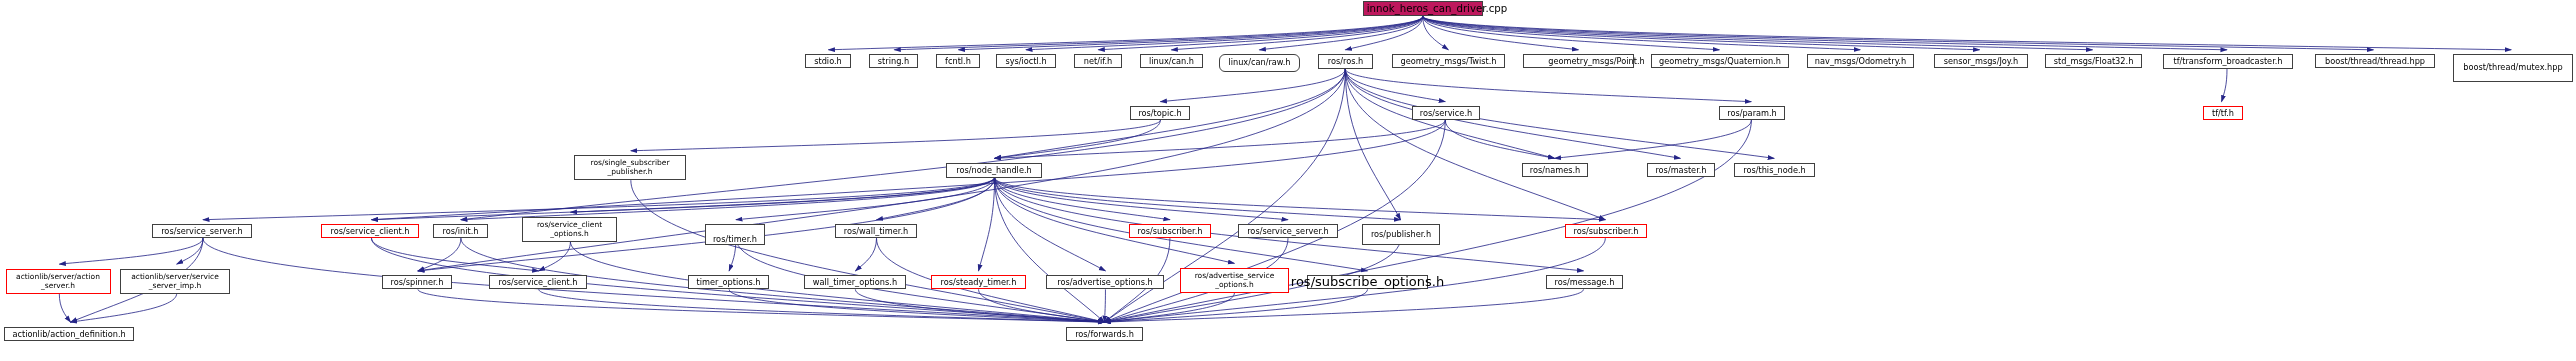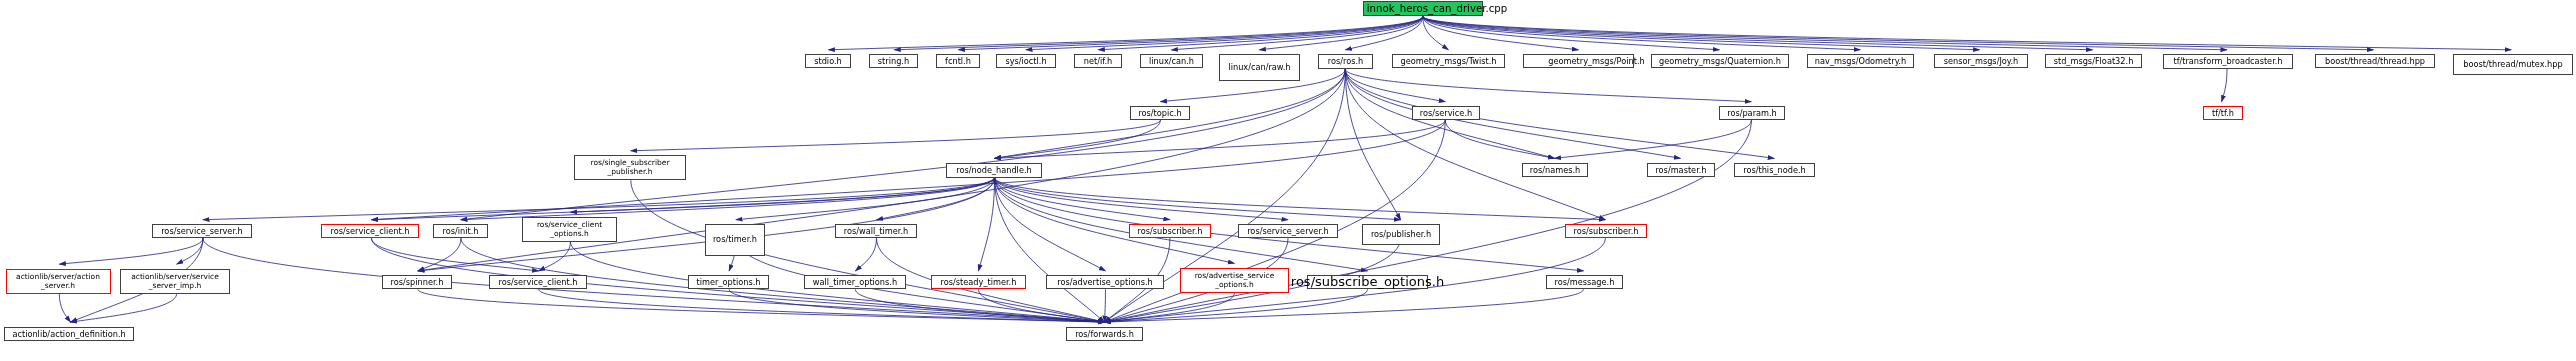--- a/index.html
+++ b/index.html
@@ -3,21 +3,21 @@
 <meta charset="utf-8">
 <style>
   html,body{margin:0;padding:0;background:#ffffff;}
   body{width:2576px;height:361px;position:relative;
        font-family:"DejaVu Sans","Liberation Sans",sans-serif;overflow:hidden;}
   #canvas{position:absolute;left:0;top:0;width:2576px;height:361px;}
   svg#edges{position:absolute;left:0;top:0;width:2576px;height:361px;pointer-events:none;}
   .node{position:absolute;box-sizing:border-box;background:#ffffff;
         border:0.7px solid #404040;display:flex;align-items:center;justify-content:center;
         text-align:center;line-height:1.12;color:#000;z-index:5;white-space:pre-line;}
-  .node.root{border:1.4px solid #404040;background:#22c55e;font-size:10.2px;padding-left:28px;}
+  .node.root{border:1.4px solid #404040;background:#be185d;font-size:10.2px;padding-left:28px;}
   .node.bold{border:1.4px solid #404040;}
   .node.red{border:1px solid #ff0000;}
   .node span{display:block;padding:0 2.7px;}
 </style>
 </head>
 <body>
 
 <div id="canvas">
   <svg id="edges" viewBox="0 0 3770 529" width="2576" height="361">
     <defs>
@@ -114,47 +114,47 @@
       </g>
   </svg>
   <div id="node-layer">
       <div class="node root" style="left: 1363px; top: 1.4px; width: 120px; height: 15px; font-size: 10.2px;"><span>innok_heros_can_driver.cpp</span></div>
       <div class="node" style="left: 805px; top: 54px; width: 46px; height: 14.3px; font-size: 8.2px;"><span>stdio.h</span></div>
       <div class="node" style="left: 869px; top: 54px; width: 49px; height: 14.3px; font-size: 8.2px;"><span>string.h</span></div>
       <div class="node" style="left: 936px; top: 54px; width: 44px; height: 14.3px; font-size: 8.2px;"><span>fcntl.h</span></div>
       <div class="node" style="left: 996px; top: 54px; width: 60px; height: 14.3px; font-size: 8.2px;"><span>sys/ioctl.h</span></div>
       <div class="node" style="left: 1074px; top: 54px; width: 48px; height: 14.3px; font-size: 8.2px;"><span>net/if.h</span></div>
       <div class="node" style="left: 1140px; top: 54px; width: 63px; height: 14.3px; font-size: 8.2px;"><span>linux/can.h</span></div>
-      <div class="node" style="left: 1219px; top: 54px; width: 81px; height: 27px; font-size: 8.2px;"><span>linux/can/raw.h</span></div>
+      <div class="node" style="left: 1219px; top: 54px; width: 81px; height: 18px; font-size: 8.2px; border-radius: 6px;"><span>linux/can/raw.h</span></div>
       <div class="node bold" style="left: 1318px; top: 54px; width: 55px; height: 15px; font-size: 8.2px;"><span>ros/ros.h</span></div>
       <div class="node" style="left: 1392px; top: 54px; width: 113px; height: 14.3px; font-size: 8.2px;"><span>geometry_msgs/Twist.h</span></div>
       <div class="node" style="left: 1523px; top: 54px; width: 111px; height: 14.3px; font-size: 8.2px; padding-left: 36px;"><span>geometry_msgs/Point.h</span></div>
       <div class="node" style="left: 1651px; top: 54px; width: 138px; height: 14.3px; font-size: 8.2px;"><span>geometry_msgs/Quaternion.h</span></div>
       <div class="node" style="left: 1807px; top: 54px; width: 107px; height: 14.3px; font-size: 8.2px; justify-content: center;"><span>nav_msgs/Odometry.h</span></div>
       <div class="node" style="left: 1934px; top: 54px; width: 94px; height: 14.3px; font-size: 8.2px;"><span>sensor_msgs/Joy.h</span></div>
       <div class="node" style="left: 2045px; top: 54px; width: 97px; height: 14.3px; font-size: 8.2px;"><span>std_msgs/Float32.h</span></div>
       <div class="node bold" style="left: 2163px; top: 54px; width: 130px; height: 15px; font-size: 8.2px;"><span>tf/transform_broadcaster.h</span></div>
       <div class="node" style="left: 2315px; top: 54px; width: 120px; height: 14.3px; font-size: 8.2px;"><span>boost/thread/thread.hpp</span></div>
-      <div class="node" style="left: 2453px; top: 54px; width: 120px; height: 21px; font-size: 8.2px;"><span>boost/thread/mutex.hpp</span></div>
+      <div class="node" style="left: 2453px; top: 54px; width: 120px; height: 28px; font-size: 8.2px;"><span>boost/thread/mutex.hpp</span></div>
       <div class="node" style="left: 1130px; top: 106px; width: 60px; height: 14.3px; font-size: 8.2px;"><span>ros/topic.h</span></div>
       <div class="node bold" style="left: 1412px; top: 106px; width: 68px; height: 14.3px; font-size: 8.2px;"><span>ros/service.h</span></div>
       <div class="node bold" style="left: 1719px; top: 106px; width: 66px; height: 14.3px; font-size: 8.2px;"><span>ros/param.h</span></div>
       <div class="node red" style="left: 2203px; top: 106px; width: 40px; height: 14.3px; font-size: 8.2px;"><span>tf/tf.h</span></div>
       <div class="node bold" style="left: 574px; top: 155px; width: 112px; height: 25px; font-size: 7.5px;"><span>ros/single_subscriber
 _publisher.h</span></div>
       <div class="node bold" style="left: 946px; top: 163px; width: 96px; height: 15px; font-size: 8.2px;"><span>ros/node_handle.h</span></div>
       <div class="node bold" style="left: 1522px; top: 163px; width: 66px; height: 14.3px; font-size: 8.2px;"><span>ros/names.h</span></div>
       <div class="node bold" style="left: 1647px; top: 163px; width: 68px; height: 14.3px; font-size: 8.2px;"><span>ros/master.h</span></div>
       <div class="node bold" style="left: 1734px; top: 163px; width: 81px; height: 14.3px; font-size: 8.2px;"><span>ros/this_node.h</span></div>
       <div class="node bold" style="left: 152px; top: 224px; width: 100px; height: 14.3px; font-size: 8.2px;"><span>ros/service_server.h</span></div>
       <div class="node red" style="left: 321px; top: 224px; width: 98px; height: 14.3px; font-size: 8.2px;"><span>ros/service_client.h</span></div>
       <div class="node bold" style="left: 433px; top: 224px; width: 55px; height: 14.3px; font-size: 8.2px;"><span>ros/init.h</span></div>
       <div class="node bold" style="left: 522px; top: 217px; width: 95px; height: 25px; font-size: 7.5px;"><span>ros/service_client
 _options.h</span></div>
-      <div class="node bold" style="left: 705px; top: 224px; width: 60px; height: 32px; font-size: 8.2px;"><span>ros/timer.h</span></div>
+      <div class="node bold" style="left: 705px; top: 224px; width: 60px; height: 21px; font-size: 8.2px; align-items: flex-end;"><span>ros/timer.h</span></div>
       <div class="node bold" style="left: 835px; top: 224px; width: 82px; height: 14.3px; font-size: 8.2px;"><span>ros/wall_timer.h</span></div>
       <div class="node red" style="left: 1129px; top: 224px; width: 82px; height: 14.3px; font-size: 8.2px;"><span>ros/subscriber.h</span></div>
       <div class="node bold" style="left: 1238px; top: 224px; width: 100px; height: 14.3px; font-size: 8.2px;"><span>ros/service_server.h</span></div>
       <div class="node bold" style="left: 1362px; top: 224px; width: 78px; height: 21px; font-size: 8.2px;"><span>ros/publisher.h</span></div>
       <div class="node red" style="left: 1565px; top: 224px; width: 82px; height: 14.3px; font-size: 8.2px;"><span>ros/subscriber.h</span></div>
       <div class="node red" style="left: 5.5px; top: 269px; width: 105px; height: 25px; font-size: 7.5px;"><span>actionlib/server/action
 _server.h</span></div>
       <div class="node" style="left: 120px; top: 269px; width: 110px; height: 25px; font-size: 7.5px;"><span>actionlib/server/service
 _server_imp.h</span></div>
       <div class="node bold" style="left: 382px; top: 275px; width: 70px; height: 14.3px; font-size: 8.2px;"><span>ros/spinner.h</span></div>

